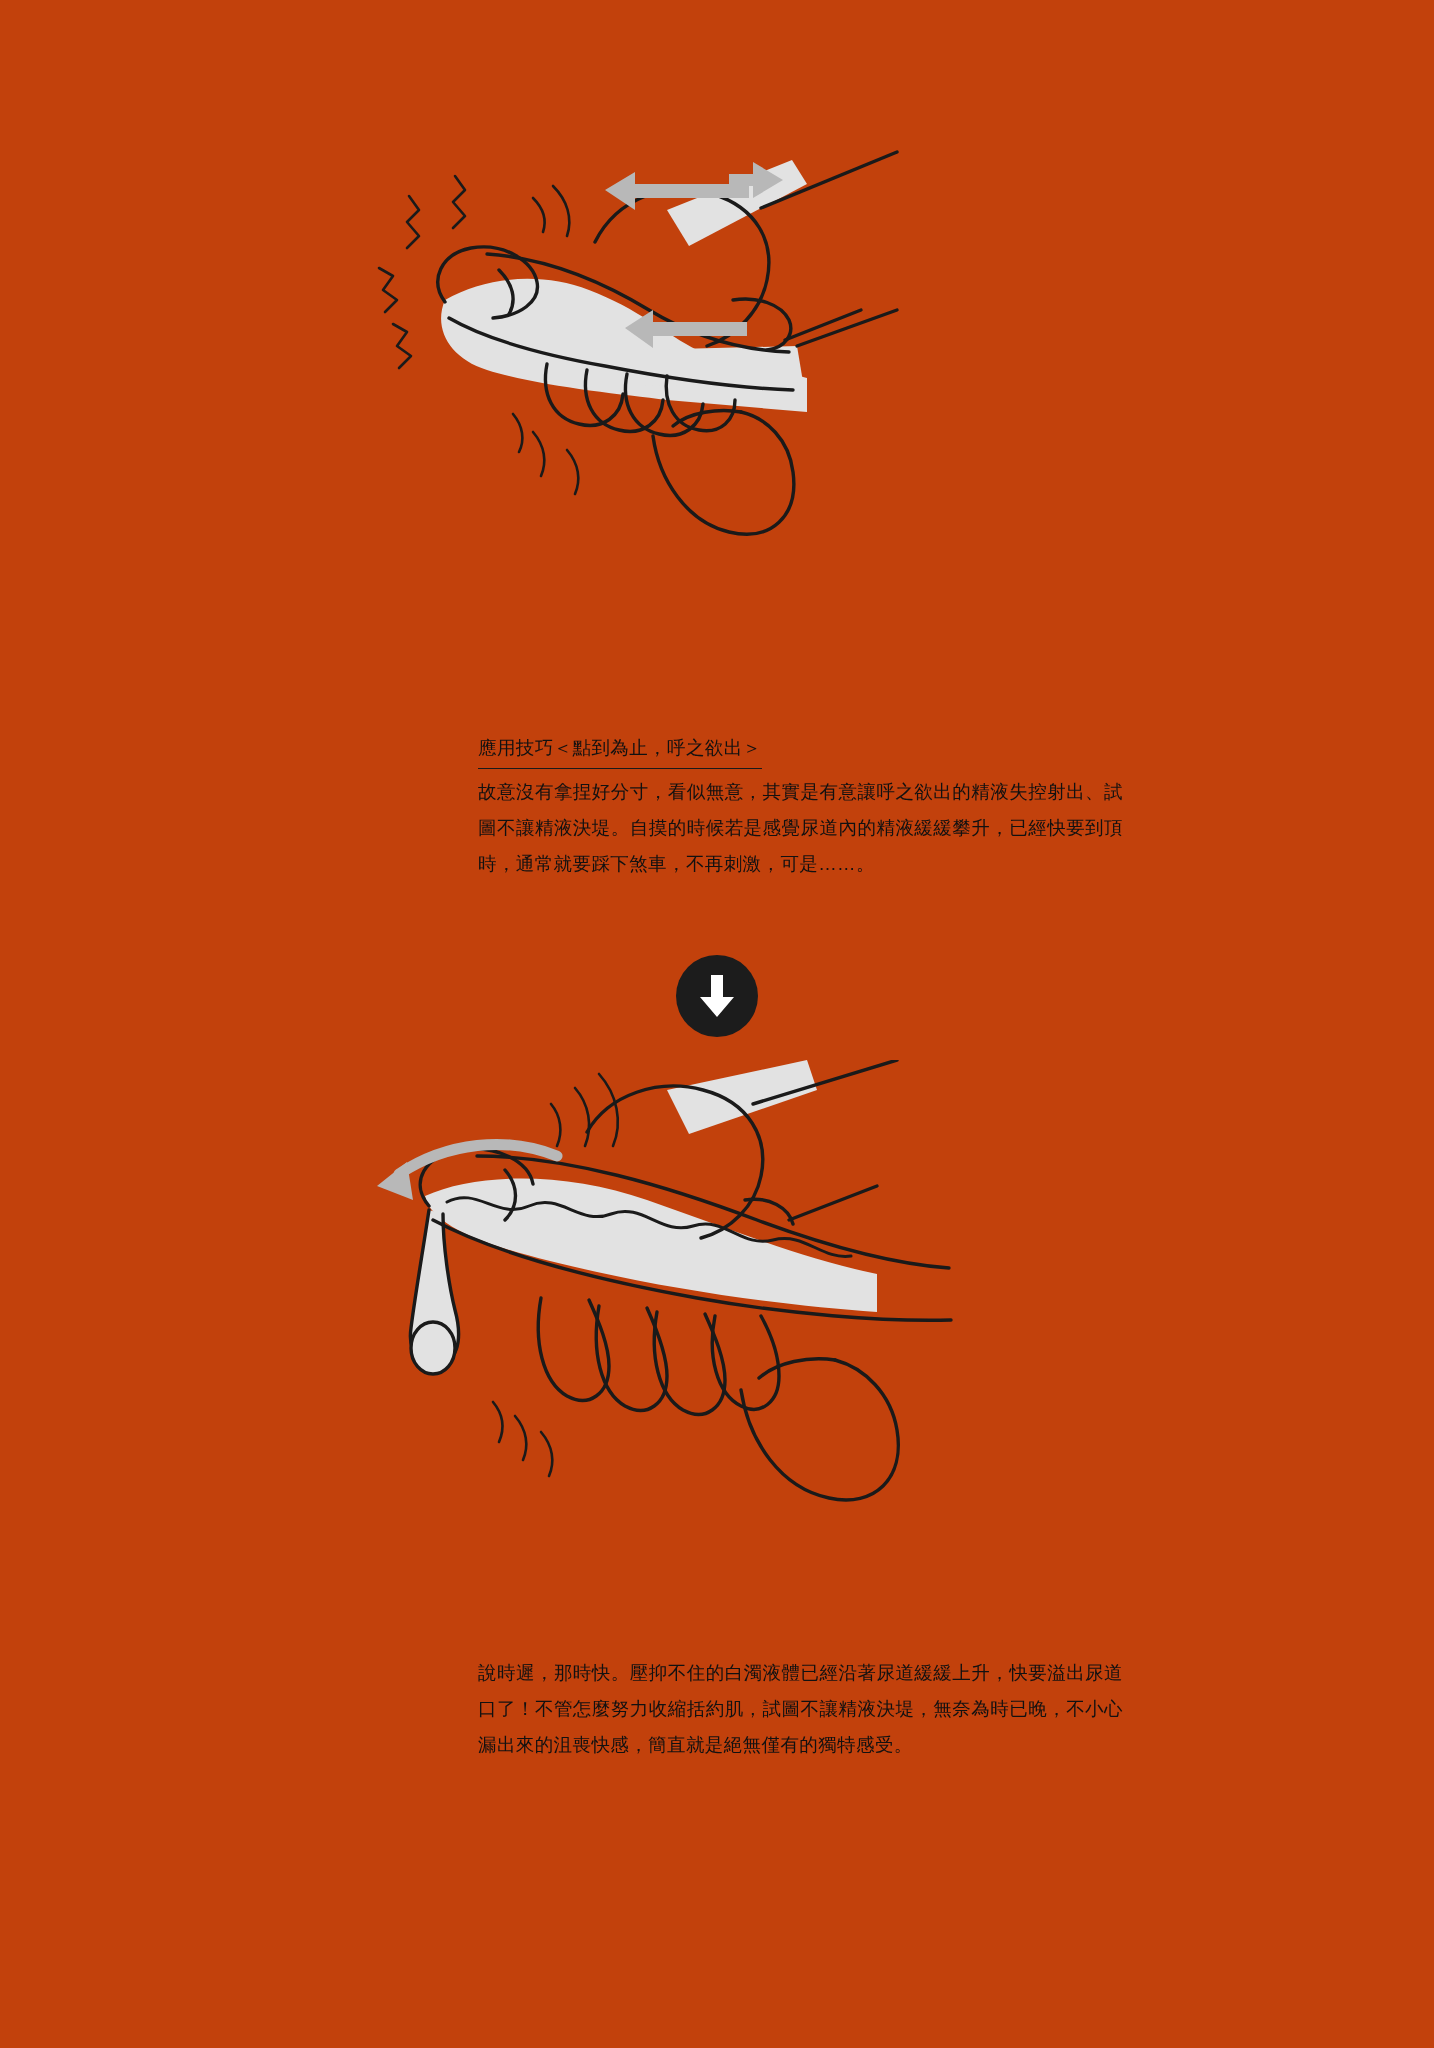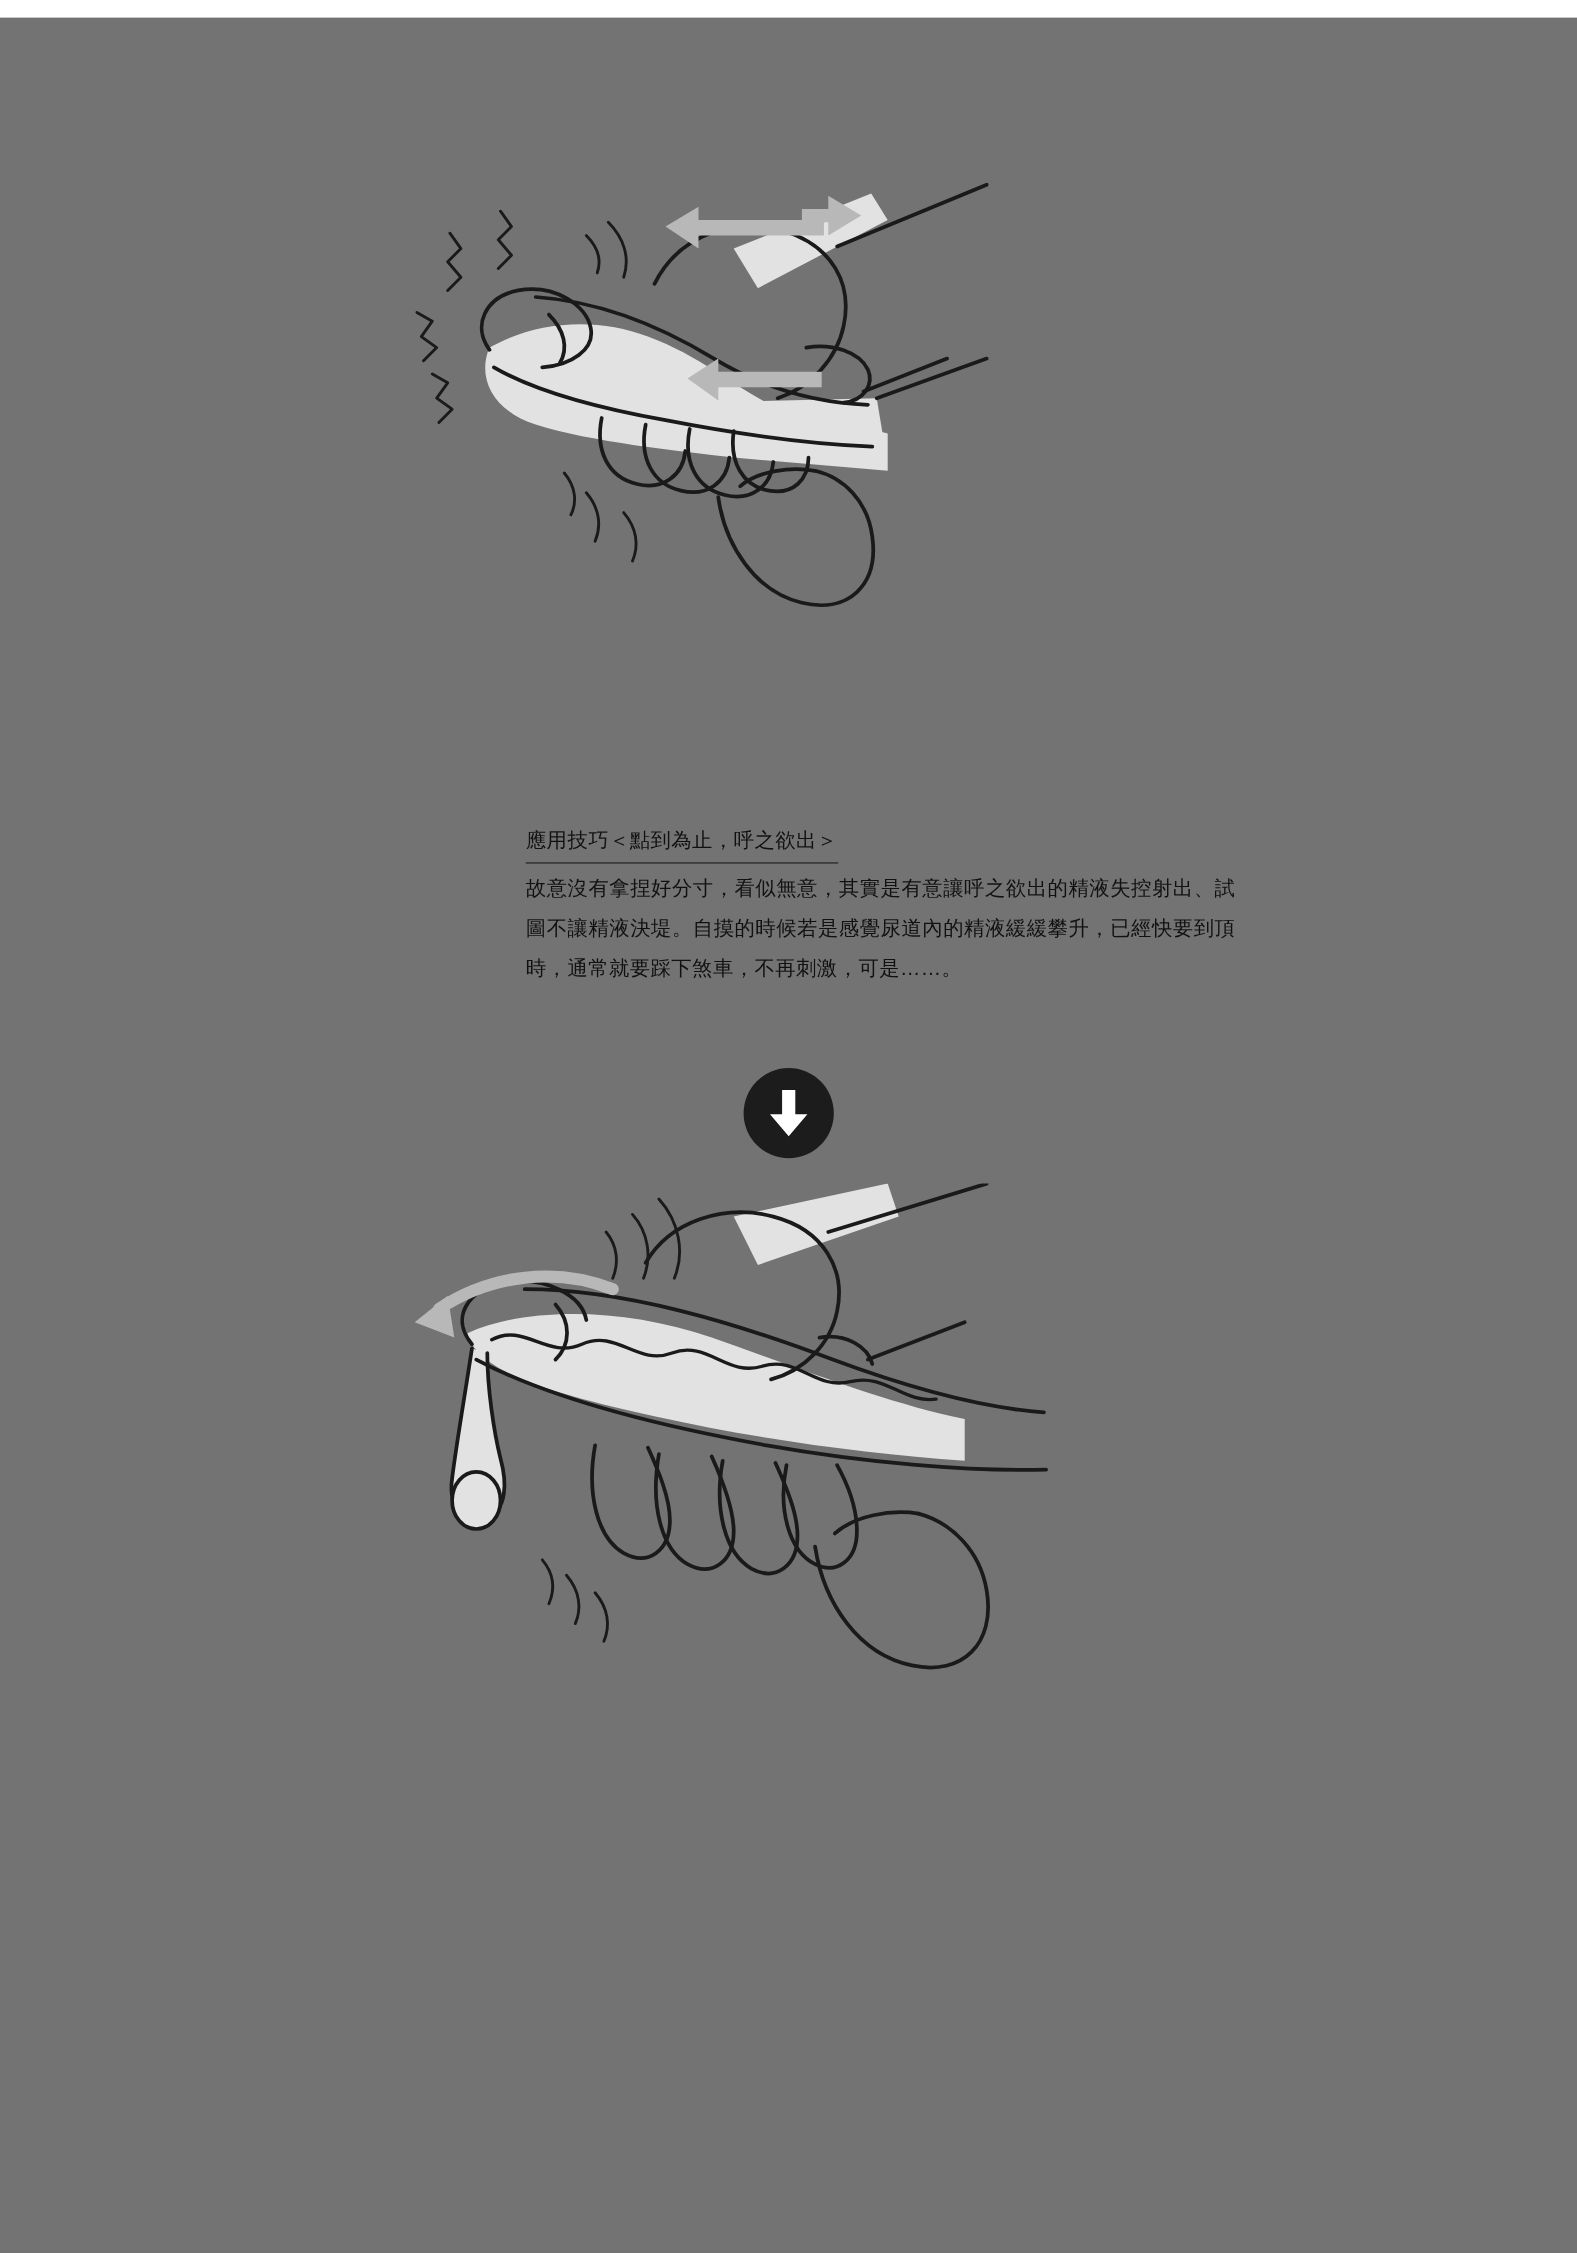--- a/index.html
+++ b/index.html
@@ -11,22 +11,21 @@
     width: 1434px;
     height: 2048px;
     position: relative;
     font-family: "Liberation Sans", sans-serif;
     color: #1a1a1a;
     overflow: hidden;
   }
   .page {
     position: absolute;
     inset: 0;
-    background: #737373;
-    margin-top: 16px;
+    background: #c2410c;
   }
 
   
   .figure {
     position: absolute;
     left: 0;
     width: 1434px;
   }
   #figure-top { top: 150px; height: 560px; }
   #figure-bottom { top: 1060px; height: 600px; }
@@ -201,14 +200,17 @@
         </g>
 
         <g>
           <path d="M220 96 C 170 76, 110 82, 62 114" stroke="#b8b8b8" stroke-width="11" fill="none"></path>
           <path d="M70 102 L 40 126 L 76 140 Z" fill="#b8b8b8" stroke="none"></path>
         </g>
       </g>
     </svg>
   </div>
 
+  <div class="text-block" id="caption-two">
+    <p class="body-para">說時遲，那時快。壓抑不住的白濁液體已經沿著尿道緩緩上升，快要溢出尿道口了！不管怎麼努力收縮括約肌，試圖不讓精液決堤，無奈為時已晚，不小心漏出來的沮喪快感，簡直就是絕無僅有的獨特感受。</p>
+  </div>
 
 </div>
 
 </body></html>

